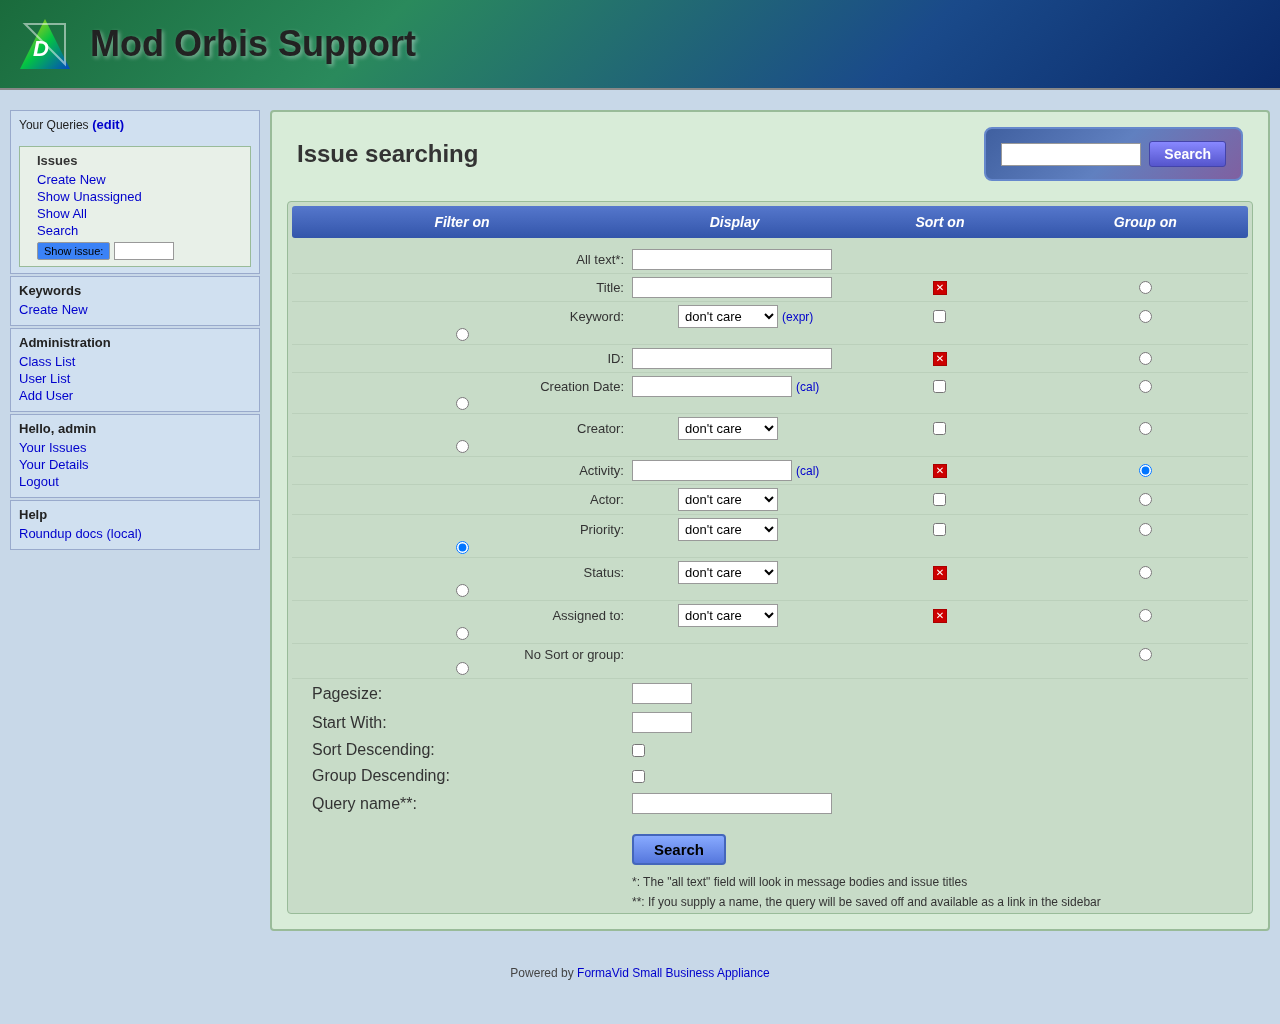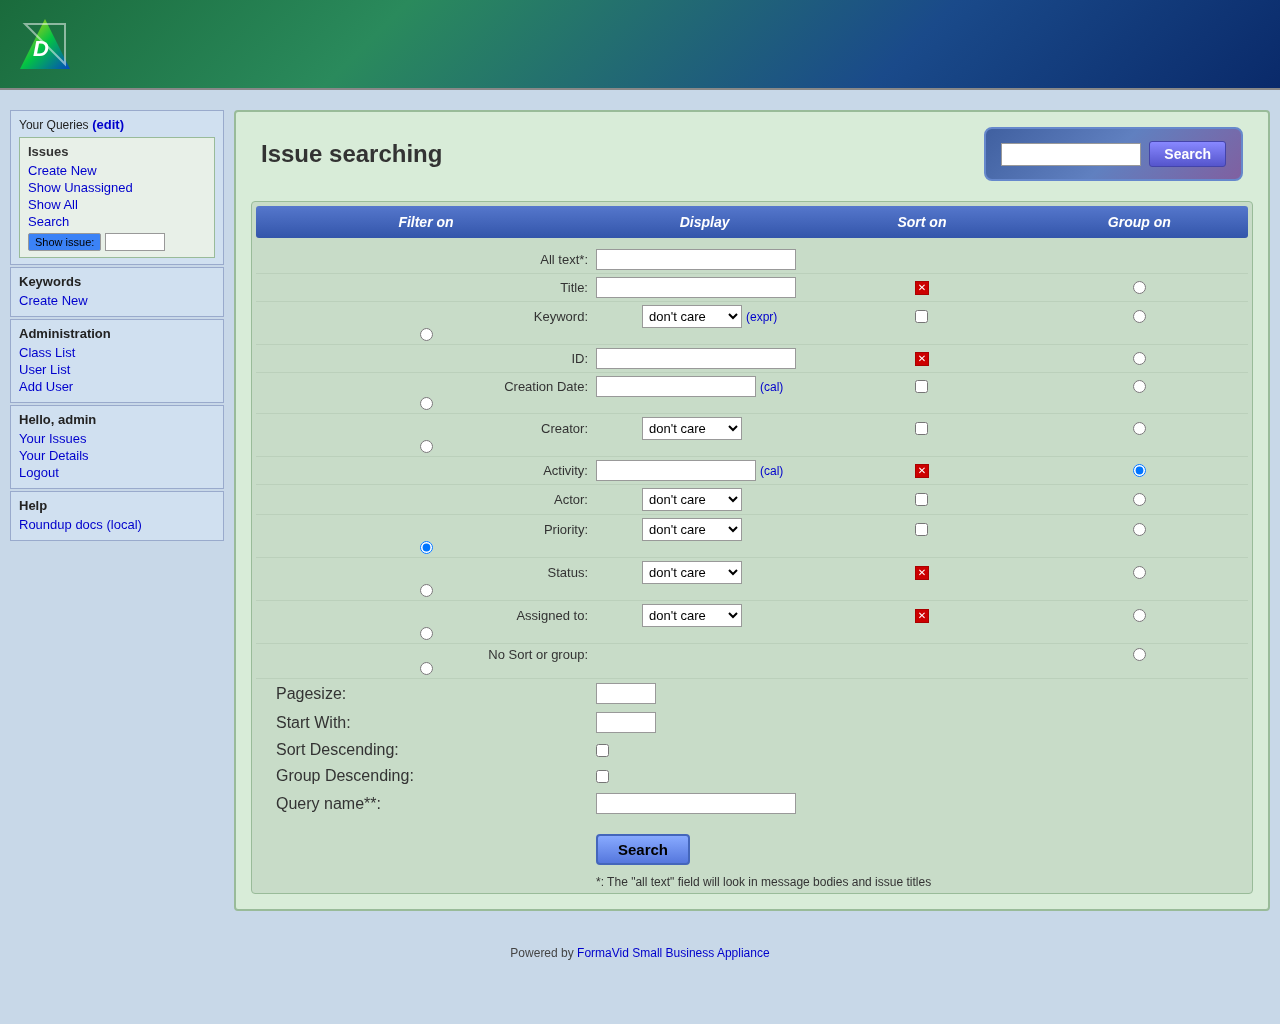--- a/index.html
+++ b/index.html
@@ -35,21 +35,21 @@
     
     #content-area {
       display: flex;
       padding: 20px 10px;
       gap: 10px;
       align-items: flex-start;
     }
 
     
     #sidebar {
-      width: 214px;
+      width: 250px;
       flex-shrink: 0;
     }
     .sidebar-section {
       background: #d0e0f0;
       border: 1px solid #99aacc;
       margin-bottom: 2px;
       padding: 6px 8px;
     }
     .sidebar-section-title {
       font-weight: bold;
@@ -57,22 +57,22 @@
       font-size: 13px;
       margin-bottom: 4px;
     }
     .sidebar-section-title span {
       font-weight: normal;
       font-size: 12px;
     }
     .sidebar-inner {
       background: #e8f0e8;
       border: 1px solid #99bb99;
-      padding: 6px 8px;
-      margin-top: 5px;
+      padding: 6px 17px;
+      margin-top: 14px;
     }
     .sidebar-inner-title {
       font-weight: bold;
       color: #333;
       margin-bottom: 4px;
     }
     .sidebar-link {
       display: block;
       color: #0000cc;
       text-decoration: none;
@@ -301,20 +301,21 @@
       <linearGradient id="logoGrad" x1="0%" y1="0%" x2="100%" y2="100%">
         <stop offset="0%" style="stop-color:#ffdd00"></stop>
         <stop offset="50%" style="stop-color:#00cc44"></stop>
         <stop offset="100%" style="stop-color:#0044cc"></stop>
       </linearGradient>
     </defs>
     <polygon points="30,5 55,55 5,55" fill="url(#logoGrad)" opacity="0.9"></polygon>
     <polygon points="10,10 50,10 50,50" fill="none" stroke="#fff" stroke-width="2" opacity="0.5"></polygon>
     <text x="18" y="42" font-size="22" fill="white" font-weight="bold" font-style="italic">D</text>
   </svg>
+  <span id="header-title">Mod Orbis Support</span>
 </div>
 
 <div id="content-area">
 
   <div id="sidebar">
 
     <div class="sidebar-section">
       <div class="sidebar-section-title">
         <span>Your Queries</span>
         <span> </span>
@@ -606,20 +607,21 @@
       <div class="form-row">
         <div class="form-row-label">Query name**:</div>
         <input type="text" class="filter-text-input" style="width: 200px;">
       </div>
 
       <div style="padding: 8px 0 4px 0;">
         <button class="search-btn">Search</button>
       </div>
 
       <div class="note-text">*: The "all text" field will look in message bodies and issue titles</div>
+      <div class="note-text">**: If you supply a name, the query will be saved off and available as a link in the sidebar</div>
 
     </div>
 
   </div>
 
 </div>
 
 <div id="footer">
   <span>Powered by</span>
   <a href="#">FormaVid Small Business Appliance</a>

